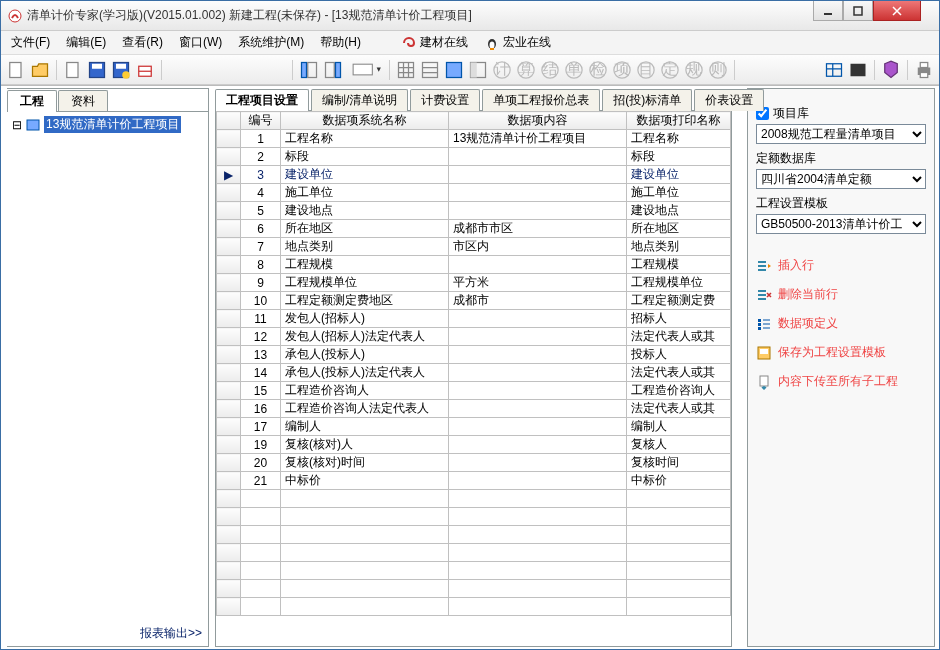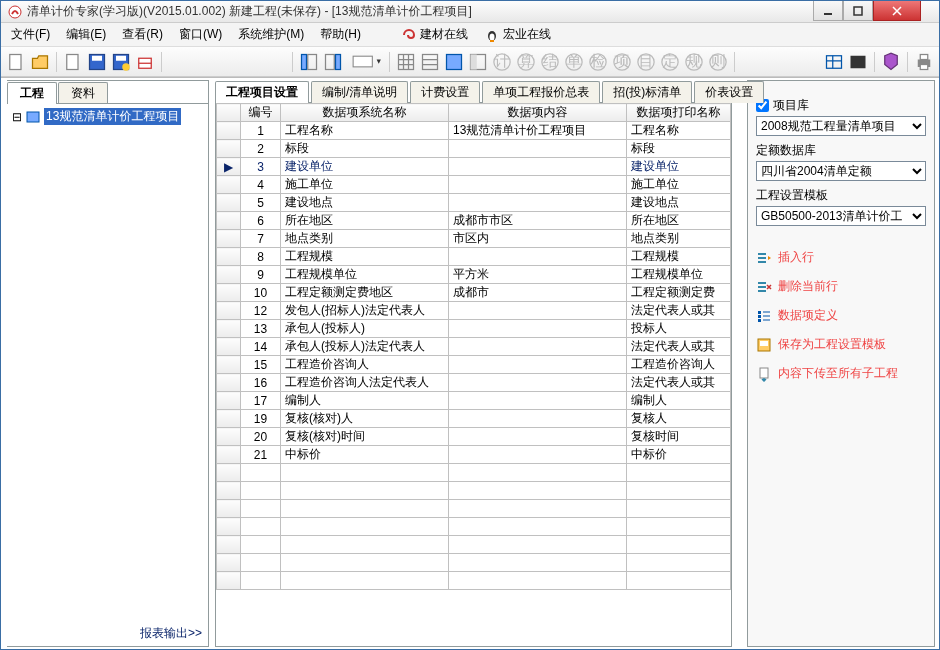--- a/index.html
+++ b/index.html
@@ -1,18 +1,18 @@
 <!DOCTYPE html>
 <html><head>
 <meta charset="utf-8">
 <style>
 * { margin: 0; padding: 0; box-sizing: border-box; font-family: "Microsoft YaHei", SimSun, Arial, sans-serif; font-size: 12px; }
 body { background: #fff; overflow: hidden; }
 .window { width: 940px; height: 650px; border: 1px solid #3a6ea5; display: flex; flex-direction: column; }
-.titlebar { height: 22px; background: linear-gradient(#fdfdfd, #e8e8e8); display: flex; align-items: center; padding: 0 18px 0 6px; border-bottom: 1px solid #ccc; }
+.titlebar { height: 30px; background: linear-gradient(#fdfdfd, #e8e8e8); display: flex; align-items: center; padding: 0 18px 0 6px; border-bottom: 1px solid #ccc; }
 .titlebar .icon { width: 16px; height: 16px; margin-right: 4px; display: inline-flex; align-items: center; }
 .titlebar .title { flex: 1; color: #333; }
 .winbtns { display: flex; height: 100%; }
 .winbtn { width: 30px; height: 20px; margin-top: 0; display: flex; align-items: center; justify-content: center; background: linear-gradient(#f8f8f8,#e2e2e2); border: 1px solid #aaa; border-top: none; cursor: pointer; }
 .winbtn.close { width: 48px; background: linear-gradient(#e77,#c33); color: #fff; border-color: #a22; }
 .winbtn svg { width: 10px; height: 10px; }
 .menubar { height: 24px; background: #f4f4f4; display: flex; align-items: center; padding: 0 4px; border-bottom: 1px solid #ddd; gap: 4px; }
 .menuitem { padding: 2px 6px; cursor: pointer; }
 .menuitem.link { color: #000; display: flex; align-items: center; gap: 3px; }
 .toolbar { height: 30px; background: linear-gradient(#fdfdfd,#ececec); display: flex; align-items: center; padding: 0 4px; border-bottom: 1px solid #ccc; gap: 2px; }
@@ -385,20 +385,27 @@
               </tr>
               <tr>
                 <td class="rowhdr"></td>
                 <td class="num">10</td>
                 <td>工程定额测定费地区</td>
                 <td>成都市</td>
                 <td>工程定额测定费</td>
               </tr>
               <tr>
                 <td class="rowhdr"></td>
+                <td class="num">11</td>
+                <td>发包人(招标人)</td>
+                <td></td>
+                <td>招标人</td>
+              </tr>
+              <tr>
+                <td class="rowhdr"></td>
                 <td class="num">12</td>
                 <td>发包人(招标人)法定代表人</td>
                 <td></td>
                 <td>法定代表人或其</td>
               </tr>
               <tr>
                 <td class="rowhdr"></td>
                 <td class="num">13</td>
                 <td>承包人(投标人)</td>
                 <td></td>

